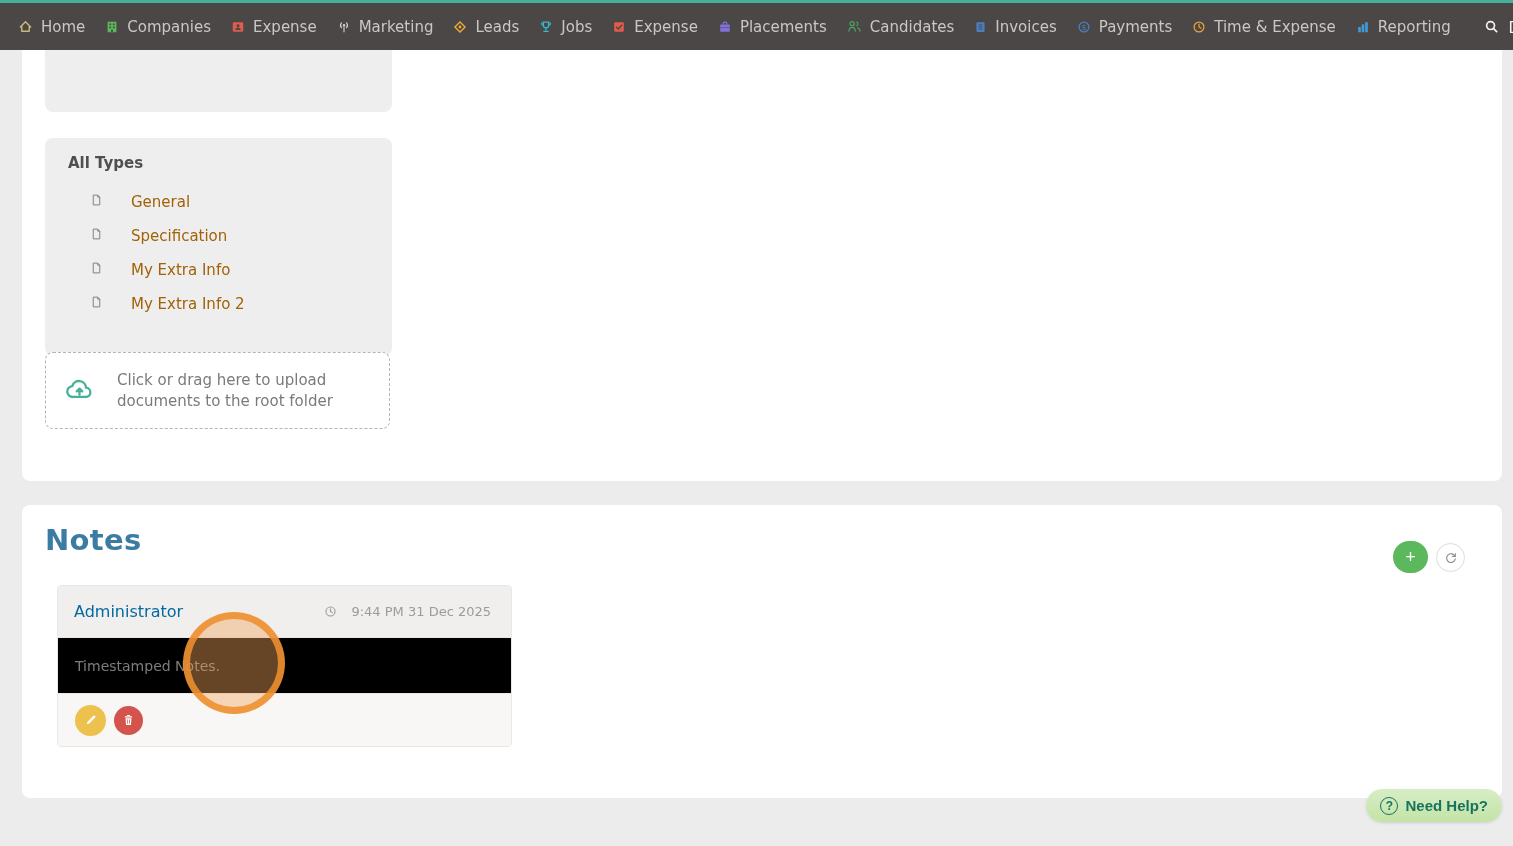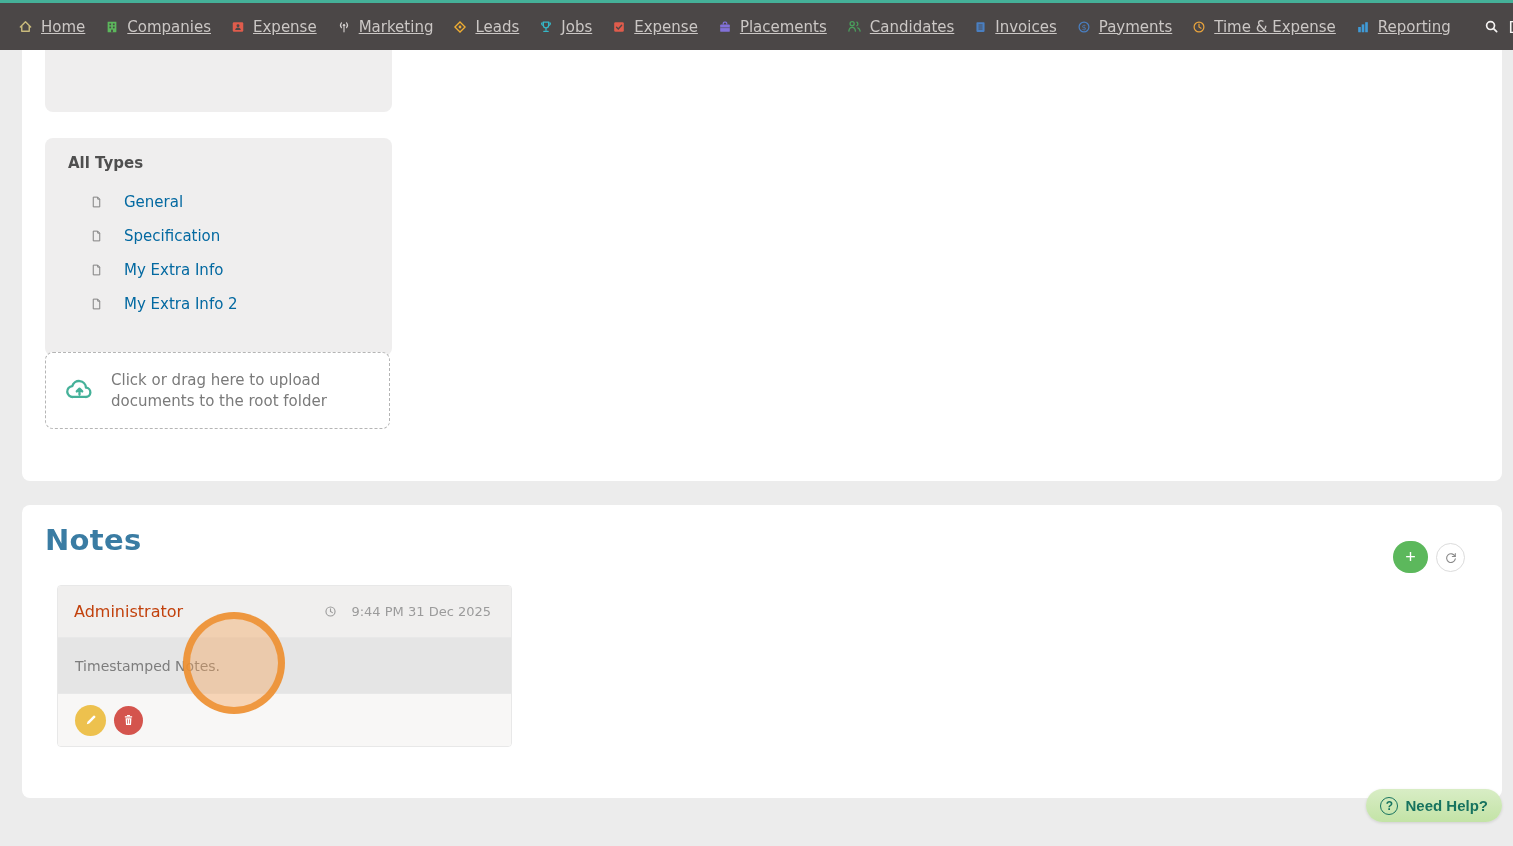--- a/index.html
+++ b/index.html
@@ -12,21 +12,21 @@
 
   
   .topnav {
     position:absolute; top:0; left:0; width:1513px; height:50px;
     background:#4b4747; border-top:3px solid #45b199;
     display:flex; align-items:center; gap:20px;
     padding-left:18px; overflow:hidden; z-index:20;
   }
   .nav-item {
     display:flex; align-items:center; gap:8px;
-    color:#cbc7c5; font-size:15px; white-space:nowrap; cursor:pointer;text-decoration:underline;
+    color:#cbc7c5; font-size:15px; white-space:nowrap; cursor:pointer;
   }
   .nav-item .ic { display:flex; align-items:center; }
   .nav-search {
     position:absolute; right:-7px; top:0; bottom:0;
     display:flex; align-items:center; gap:9px; color:#f5f3f2;
     font-size:15px; padding-top:3px;
   }
 
   
   .card1 {
@@ -37,29 +37,29 @@
     position:absolute; left:23px; top:0; width:347px; height:62px;
     background:#efeeee; border-radius:0 0 8px 8px;
   }
   .panel-types {
     position:absolute; left:23px; top:88px; width:347px; height:218px;
     background:#efeeee; border-radius:8px; padding:16px 0 0 23px;
   }
   .panel-types h3 { font-size:15px; color:#4f4f4f; font-weight:bold; }
   .type-list { margin-top:13px; }
   .type-item {
-    display:flex; align-items:center; gap:21px;
-    padding:8px 0 8px 22px; color:#0369a1; font-size:15px; cursor:pointer;
+    display:flex; align-items:flex-start; gap:28px;
+    padding:8px 0 8px 22px; color:#a16207; font-size:15px; cursor:pointer;
   }
   .type-item .ic { display:flex; color:#7e7e7e; }
 
   .upload-box {
     position:absolute; left:23px; top:302px; width:345px; height:77px;
     background:#ffffff; border:1px dashed #b5b5b5; border-radius:8px;
-    display:flex; align-items:center; gap:16px; padding-left:18px; cursor:pointer;
+    display:flex; align-items:center; gap:22px; padding-left:18px; cursor:pointer;
   }
   .upload-box .cloud { color:#45b199; display:flex; }
   .upload-text { width:232px; font-size:15px; line-height:21px; color:#7a7a7a; }
 
   .card2 {
     position:absolute; left:22px; top:505px; width:1480px; height:293px;
     background:#ffffff; border-radius:8px;
   }
   .notes-title {
     position:absolute; left:23px; top:18px;
@@ -79,24 +79,24 @@
   
   .note-card {
     position:absolute; left:35px; top:80px; width:455px; height:162px;
     border:1px solid #e8e8e8; border-radius:4px; overflow:hidden; background:#fff;
   }
   .note-header {
     height:52px; background:#f0efee; border-bottom:1px solid #e8e8e8;
     display:flex; align-items:center; justify-content:space-between;
     padding:0 20px 0 16px;
   }
-  .note-author { font-size:16px; color:#c2410c; }
+  .note-author { font-size:16px; color:#0369a1; }
   .note-time { display:flex; align-items:center; gap:14px; font-size:13px; color:#9b9b9b; }
   .note-body {
-    height:55px; background:#e5e5e5; display:flex; align-items:center;
+    height:55px; background:#000000; display:flex; align-items:center;
     padding-left:17px; font-size:14px; color:#7d7d7d;
   }
   .note-footer {
     height:53px; background:#f8f7f6; border-top:1px solid #e8e8e8;
     display:flex; align-items:center; gap:8px; padding-left:17px;
   }
   .btn-edit, .btn-delete {
     width:31px; height:31px; border:none; border-radius:50%;
     display:flex; align-items:center; justify-content:center; cursor:pointer;
   }

